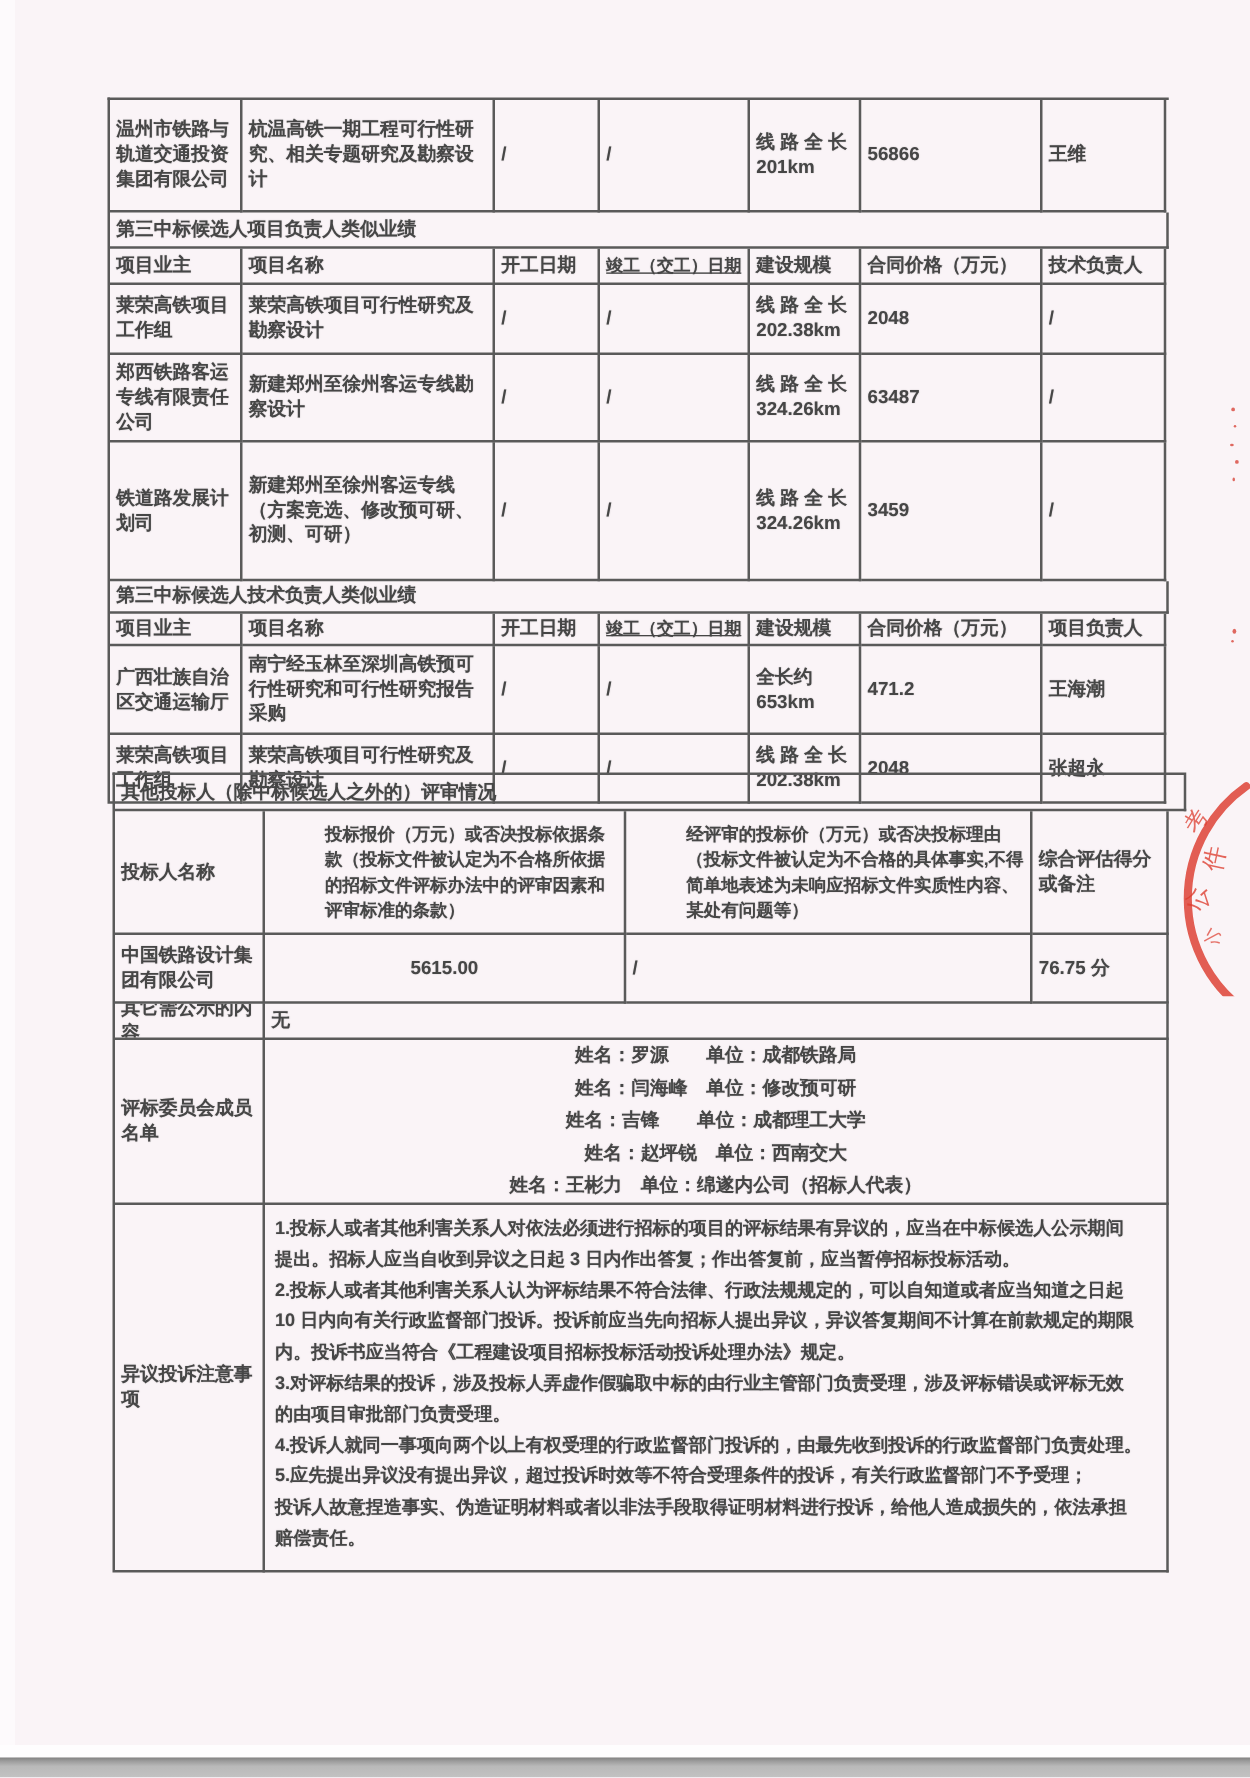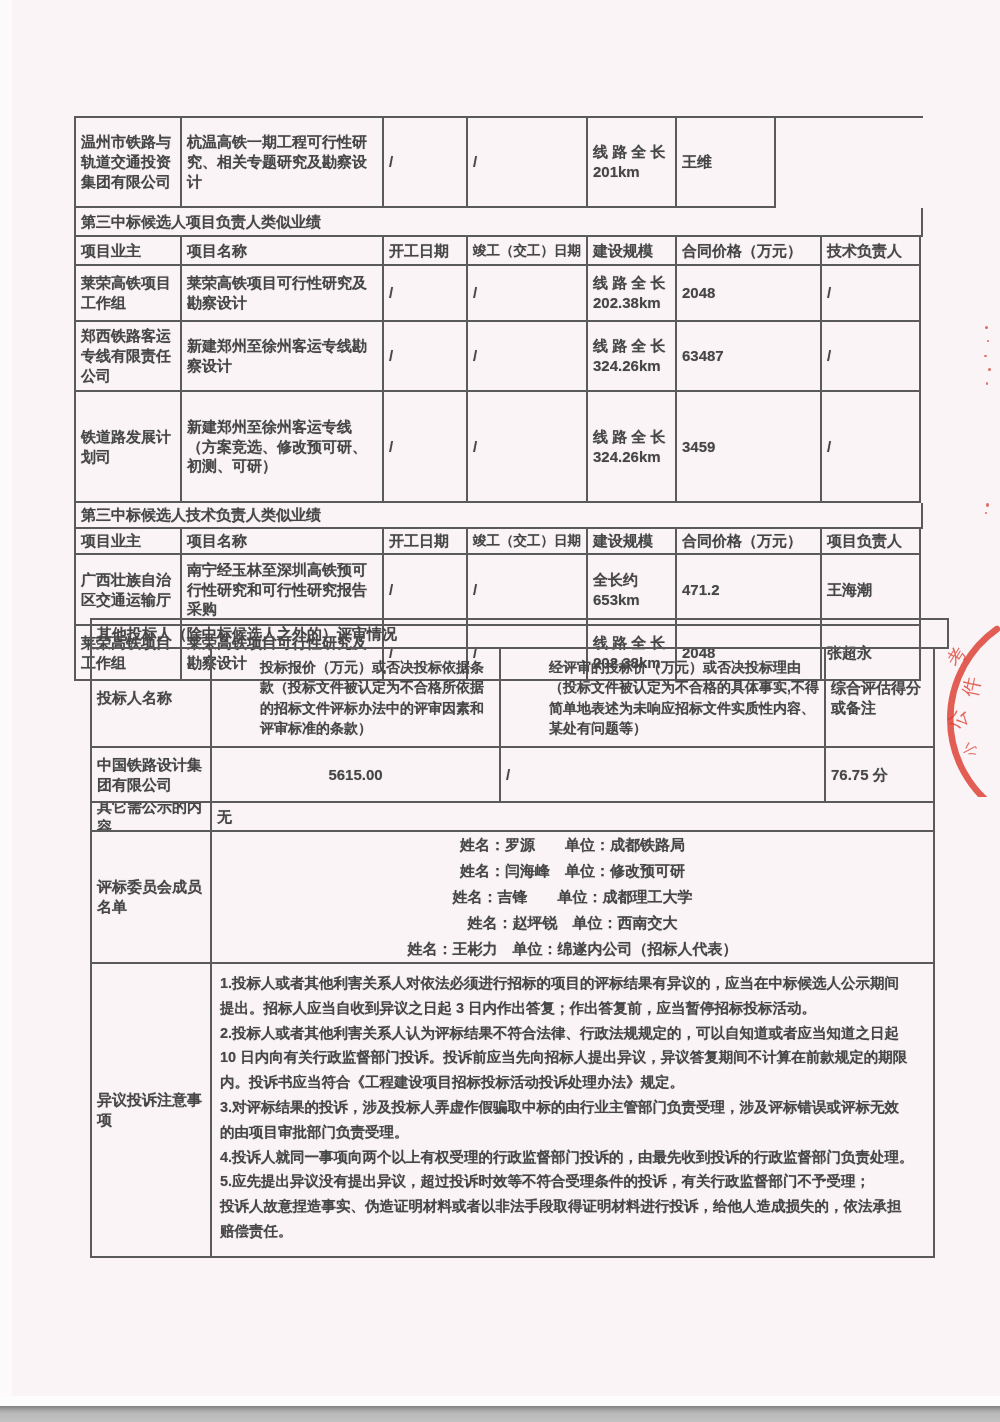--- a/index.html
+++ b/index.html
@@ -9,34 +9,34 @@
     background:#faf4f7;
     font-family:"Liberation Sans","DejaVu Sans",sans-serif;
     color:#454545;
   }
   .edge-left { position:absolute; left:0; top:0; width:12px; height:100%; background:#fdfafc; }
   .scan-strip { position:absolute; left:0; right:0; top:1396px; height:10px; background:#fefdfe; }
   .scan-band { position:absolute; left:0; right:0; bottom:0; height:16px;
     background:linear-gradient(to bottom,#818181 0px,#9d9d9d 3px,#b9b9b9 7px,#c2c2c2 16px); }
 
   .grid { position:absolute; border-left:2px solid #5a5a5a; border-top:2px solid #5a5a5a; background:transparent; }
-  .grid-upper { left:74px; top:78px; width:847px;margin-top:38px; }
+  .grid-upper { left:86px; top:78px; width:847px; }
   .grid-lower { left:90px; top:618px; width:857px; }
 
   .row { display:flex; align-items:stretch; }
   .c {
     box-sizing:border-box; border-right:2px solid #5a5a5a; border-bottom:2px solid #5a5a5a;
     padding:2px 5px; display:flex; align-items:center; overflow:hidden;
     font-size:15px; font-weight:600; line-height:1.32; color:#464646;
     text-shadow:0 0 1px rgba(90,90,90,.45);
   }
   .pre { white-space:pre-line; }
   .top { align-items:flex-start; }
   .center { justify-content:center; }
-  .nowrap { white-space:nowrap; }
+  .nowrap { white-space:nowrap;text-decoration:underline; }
   .full { width:100%; }
 
   
   .u1{width:106px}.u2{width:202px}.u3{width:84px}.u4{width:120px;font-size:13.5px}
   .u5{width:89px}.u6{width:145px}.u7{width:99px}
   .u4v{width:120px}
   
   .l1{width:120px}.l2{width:289px}.l3{width:325px}.l4{width:109px}
   .lc{width:723px}
 
@@ -64,20 +64,21 @@
 
   <div class="grid grid-upper">
 
     <div class="row rhA">
       <div class="c u1">温州市铁路与轨道交通投资集团有限公司</div>
       <div class="c u2">杭温高铁一期工程可行性研究、相关专题研究及勘察设计</div>
       <div class="c u3">/</div>
       <div class="c u4v">/</div>
       <div class="c u5 pre">线 路 全 长
 201km</div>
+      <div class="c u6">56866</div>
       <div class="c u7">王维</div>
     </div>
 
     <div class="row rhB">
       <div class="c full">第三中标候选人项目负责人类似业绩</div>
     </div>
 
     <div class="row rhC">
       <div class="c u1">项目业主</div>
       <div class="c u2">项目名称</div>

